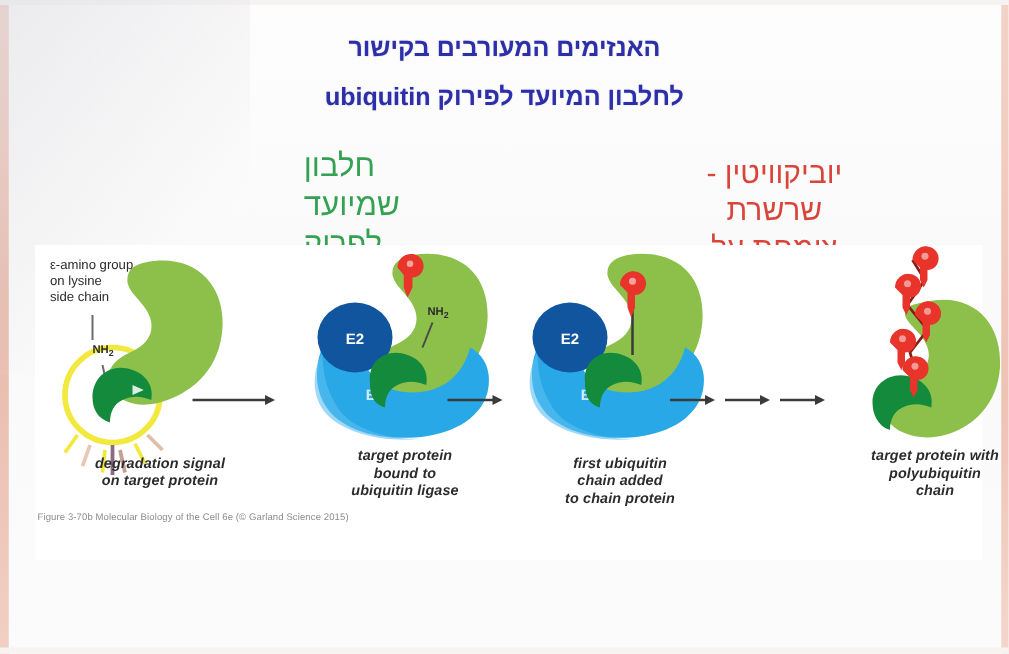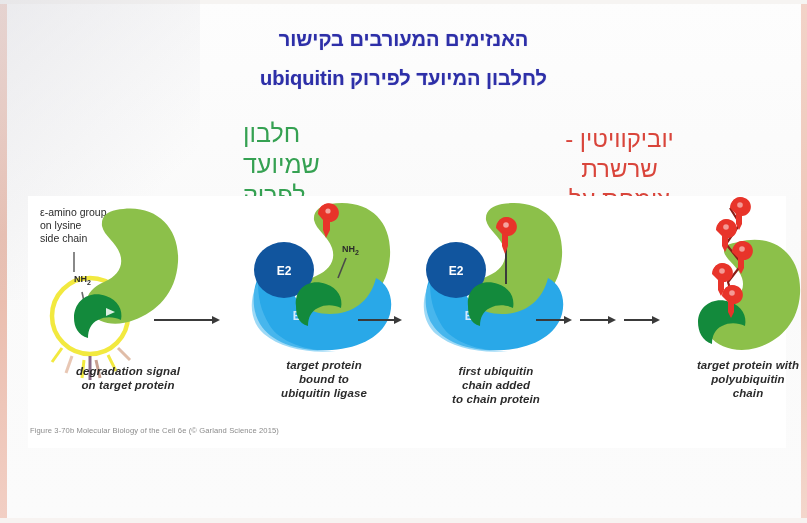--- a/index.html
+++ b/index.html
@@ -81,21 +81,21 @@
     position:absolute;color:#2b2b2b;font-weight:bold;font-size:9px;
   }
   .lbl-nh2 sub{font-size:7px;}
 
   
   .arrow{position:absolute;height:12px;}
   .arrow .shaft{position:absolute;left:0;top:5px;height:2.4px;width:calc(100% - 7px);background:#3a3a3a;}
   .arrow .head{position:absolute;right:0;top:1.5px;width:0;height:0;border-left:8px solid #3a3a3a;border-top:4.6px solid transparent;border-bottom:4.6px solid transparent;}
 
   .figcredit{
-    position:absolute;left:30px;top:426px;
+    position:absolute;left:30px;top:409px;
     color:#8b8b8b;font-size:7.6px;letter-spacing:.1px;
     font-family:"Liberation Sans", sans-serif;
   }
 
   
   .svgwrap{position:absolute;left:0;top:0;}
 </style>
 </head>
 <body>
 

